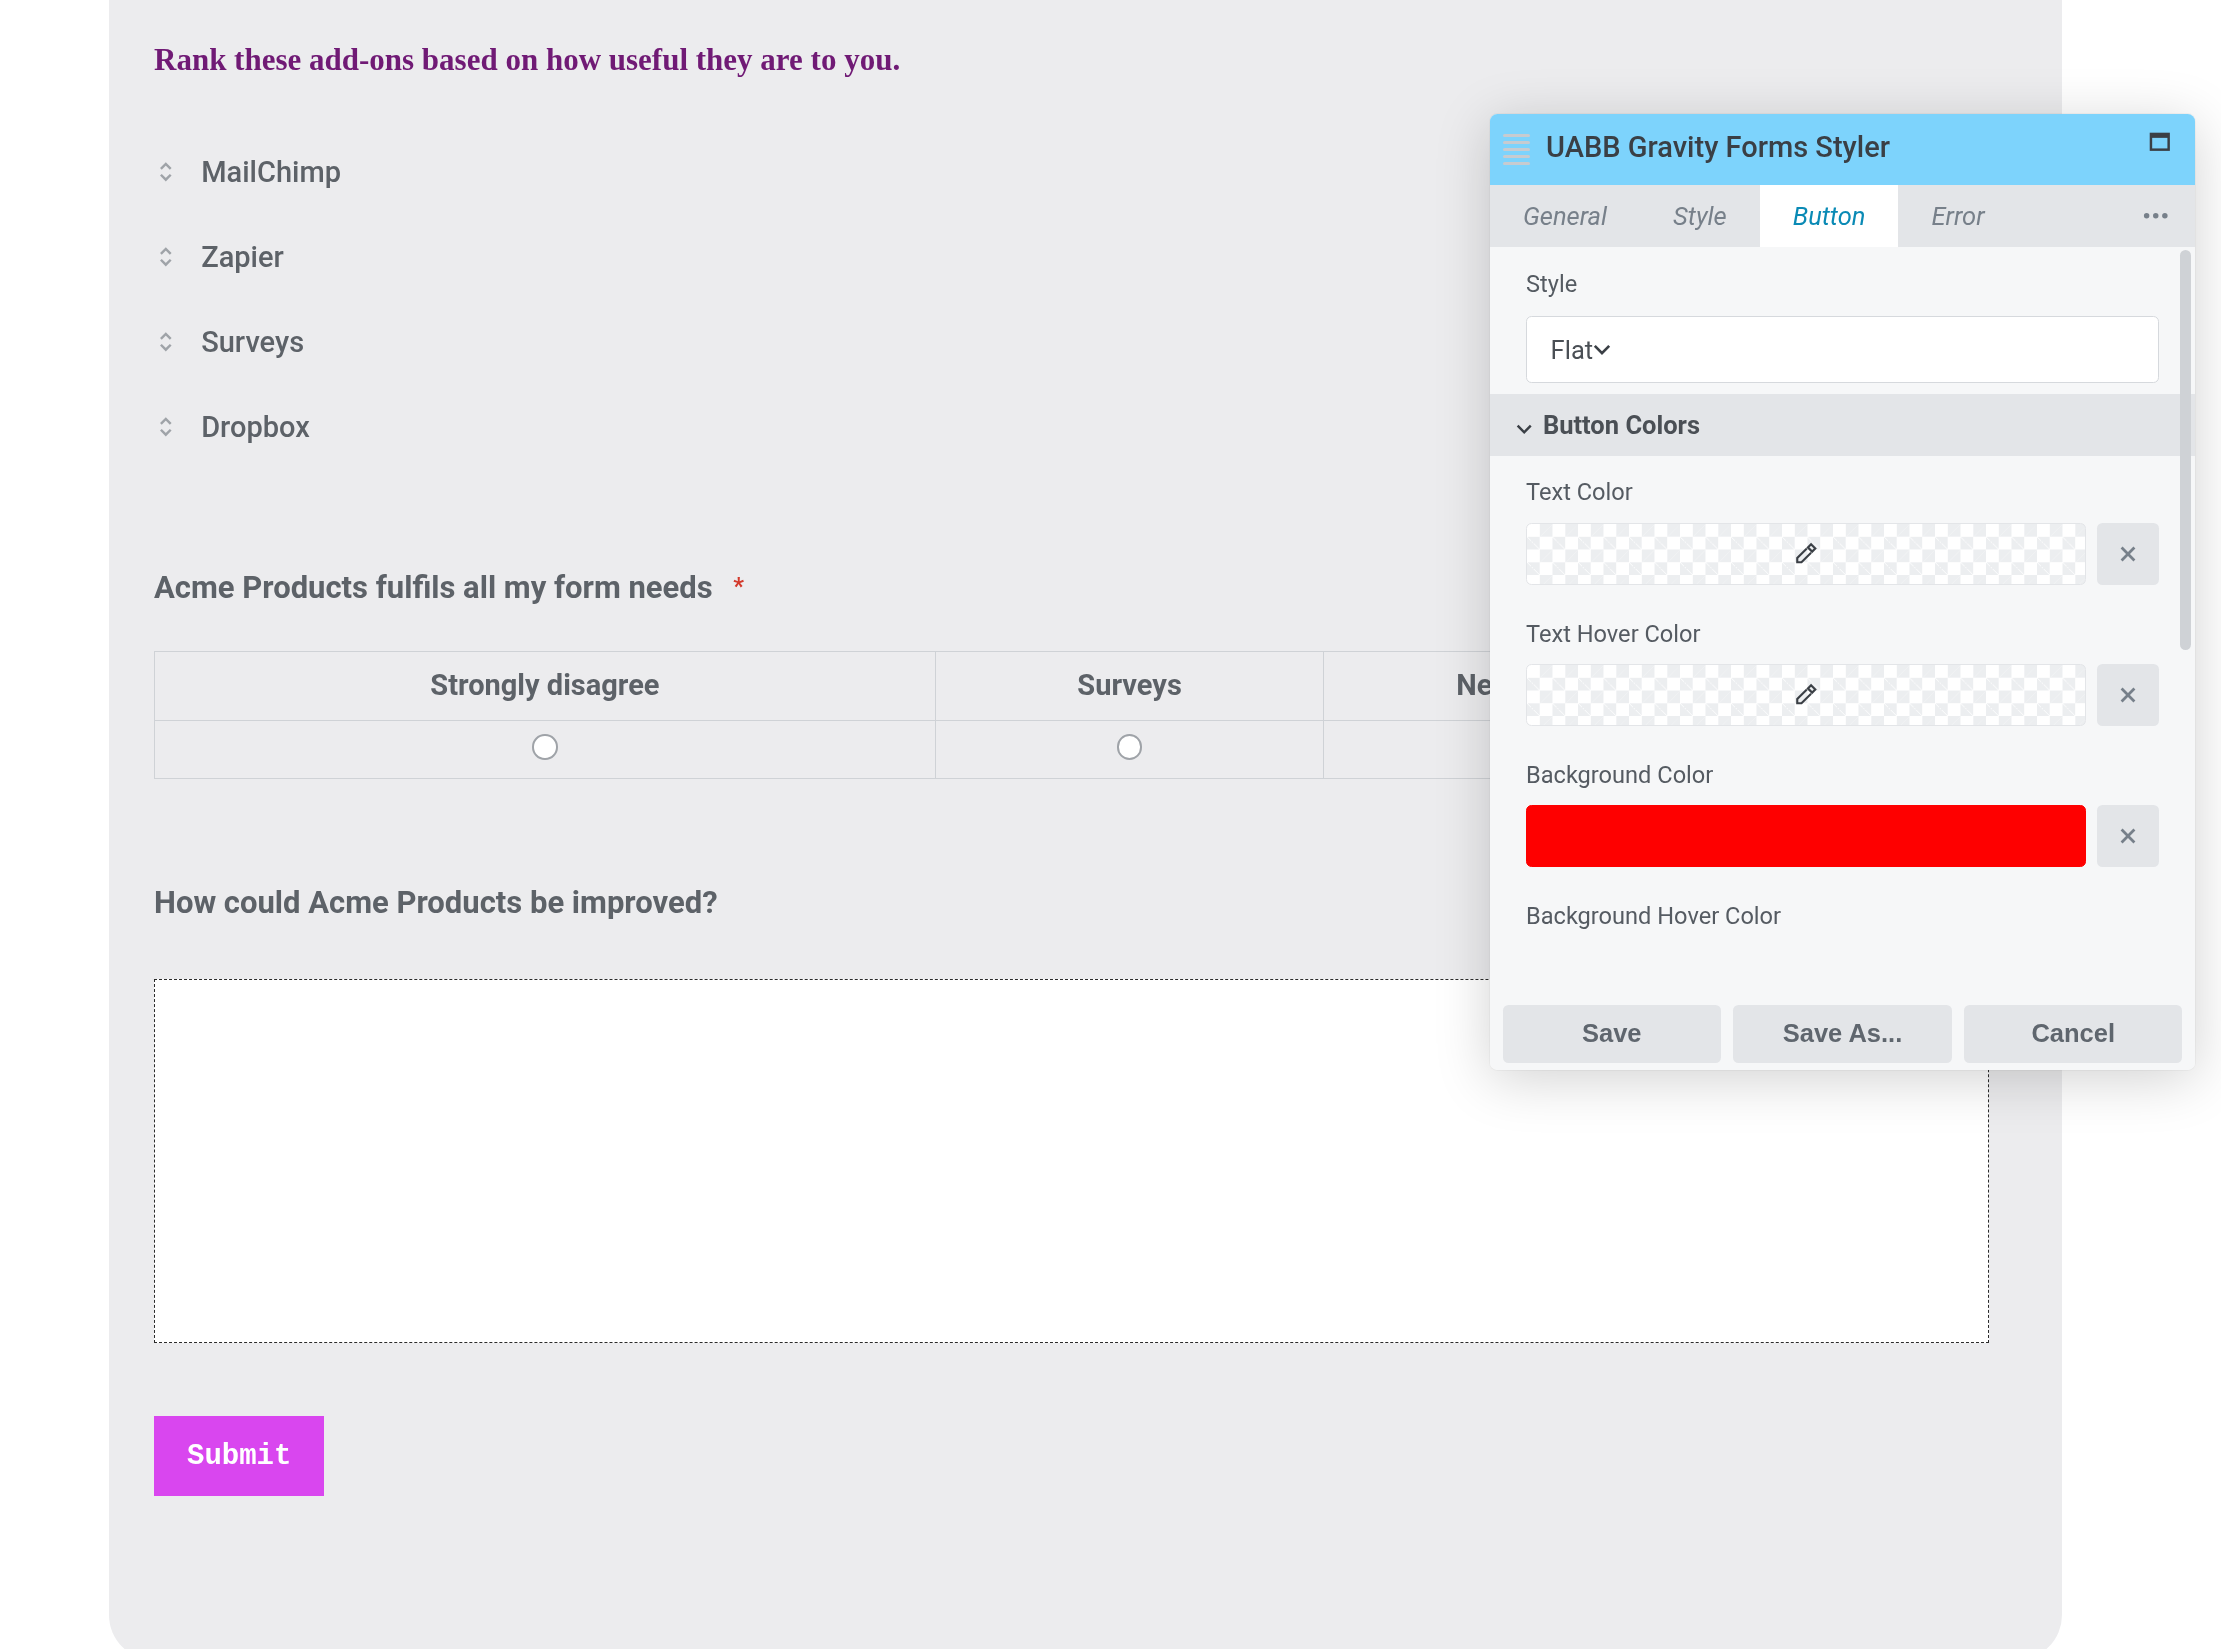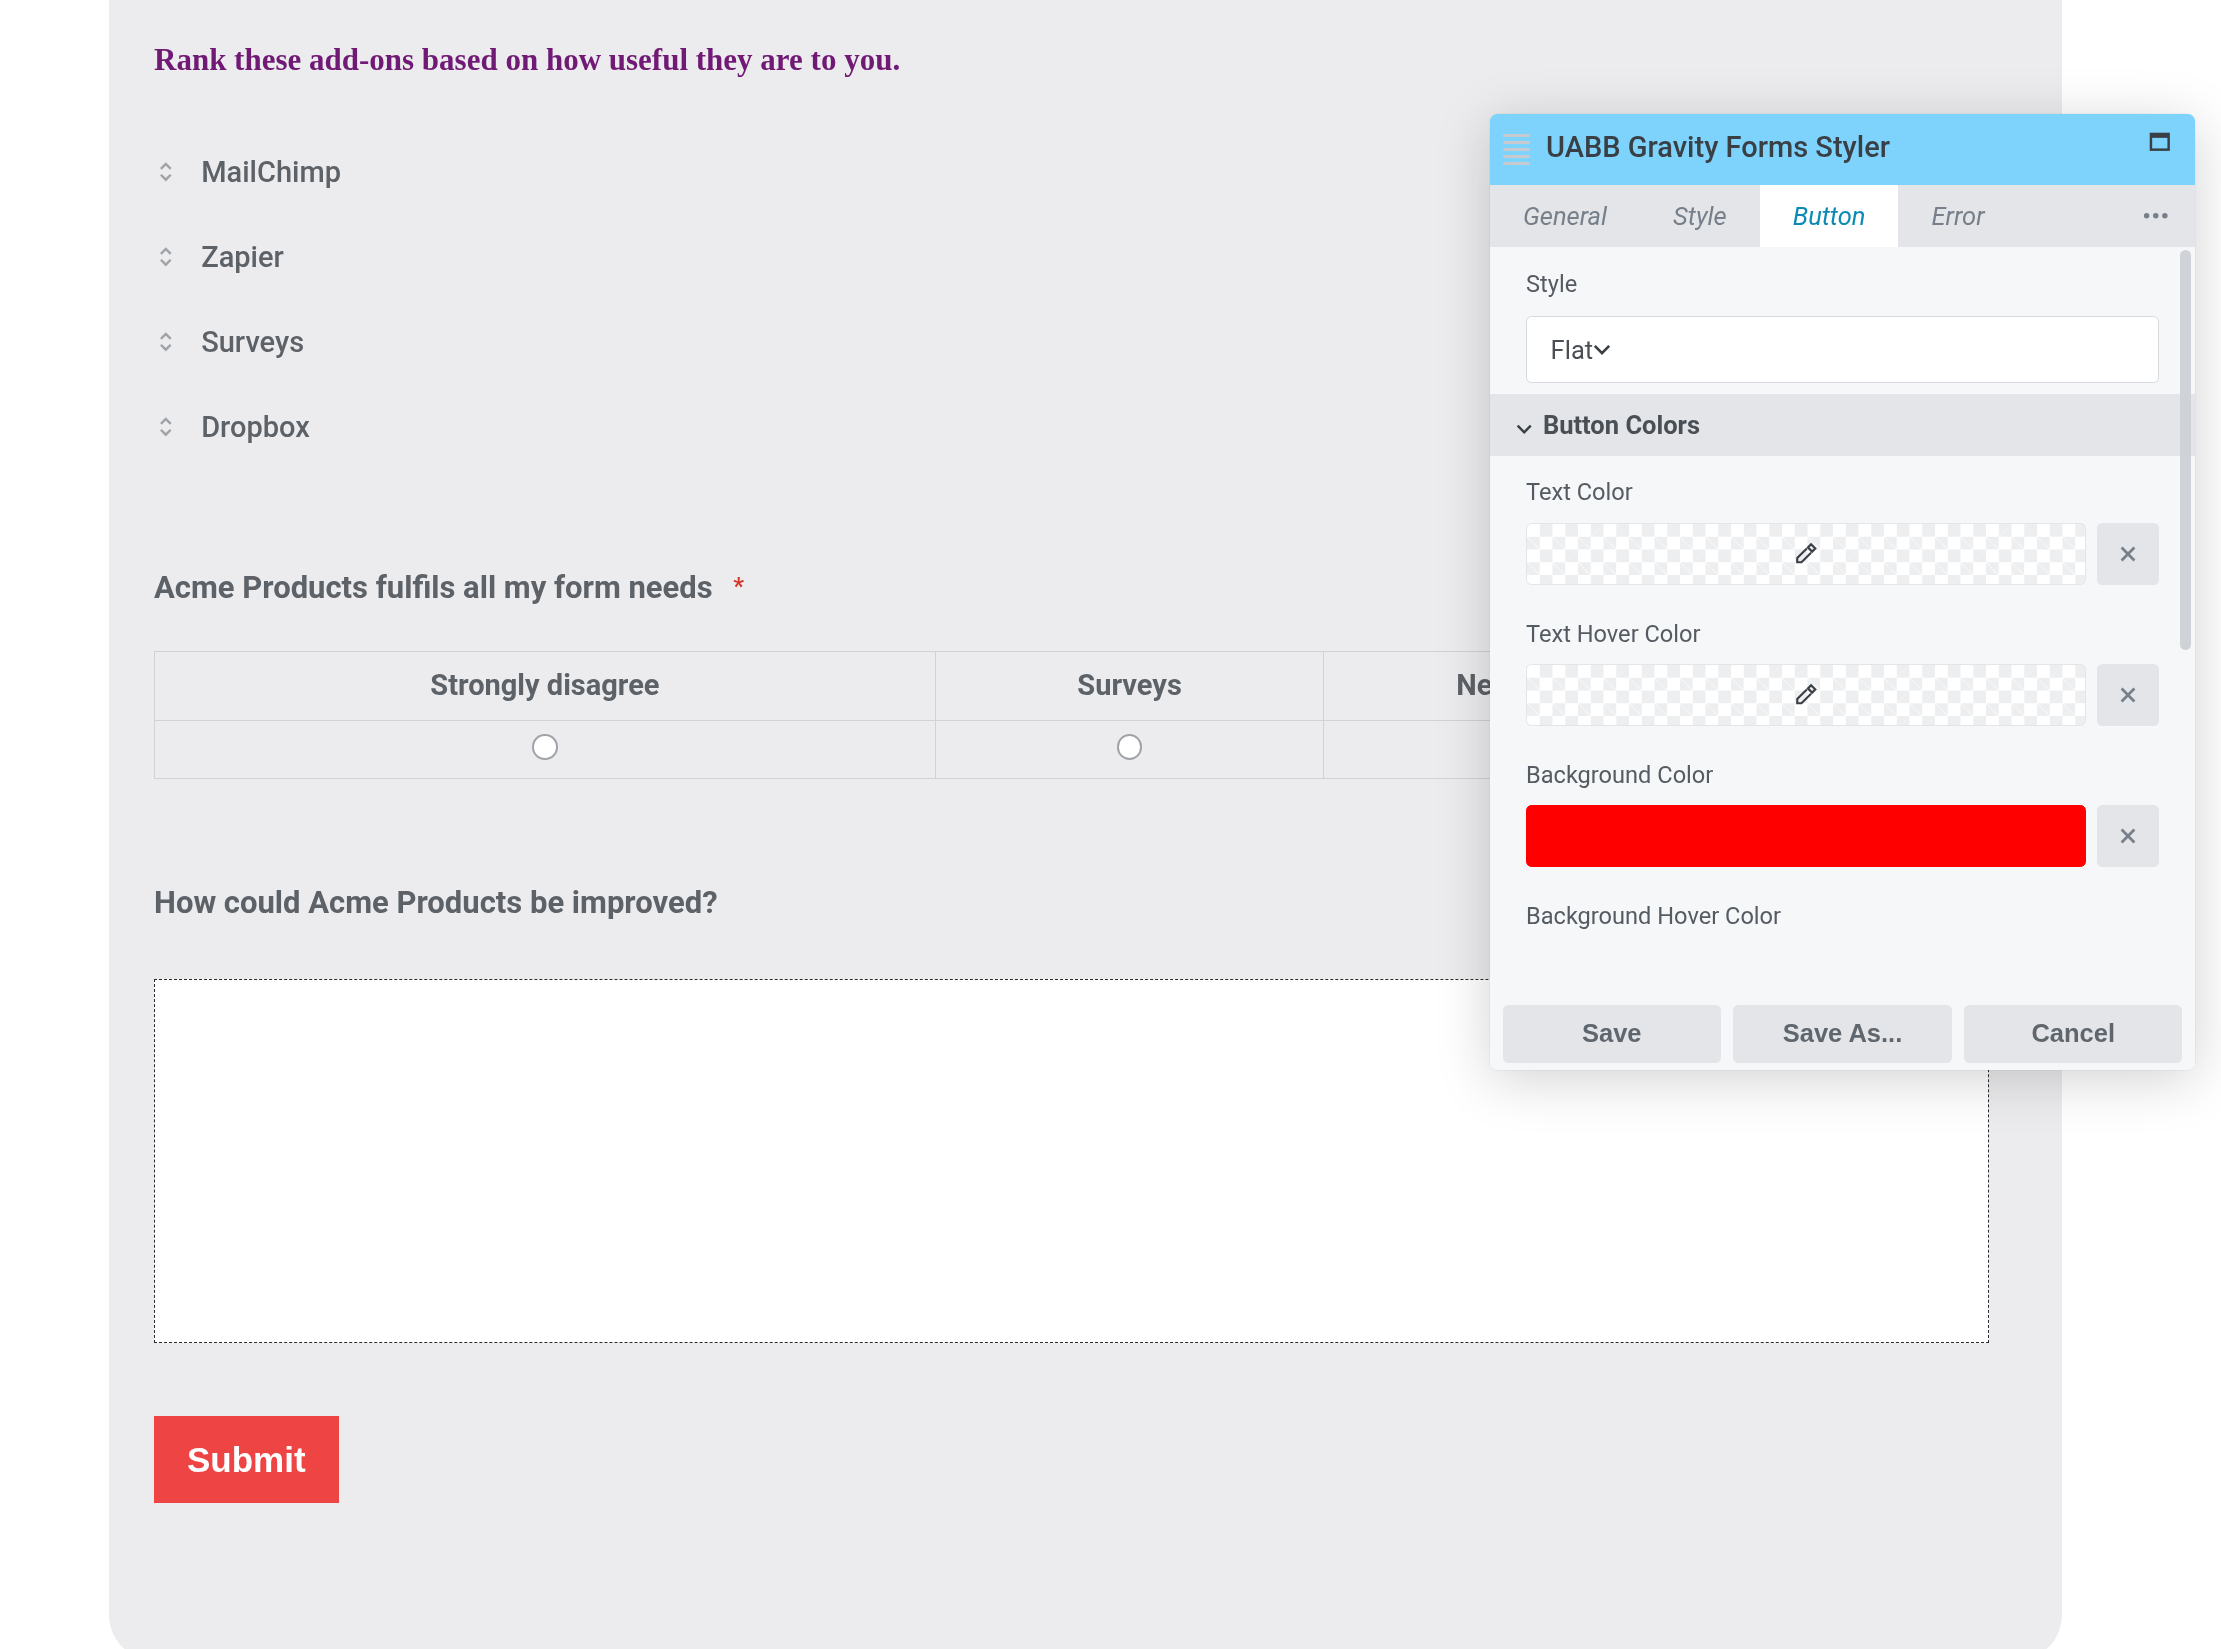--- a/index.html
+++ b/index.html
@@ -29,22 +29,22 @@
   .likert-radio {
     width: 25.5px; height: 25.5px; border: 2.7px solid #9fa3a8; border-radius: 50%;
     display: inline-block; background: #fff;
   }
   .improve-title { font-size: 31px; font-weight: 700; color: #5d6268; margin-bottom: 58px; }
   .improve-textarea {
     width: 100%; height: 364px; border: 1.8px dashed #2b2b2b; background: #fff; resize: none;
     font-size: 25.5px; padding: 18px;
   }
   .submit-btn {
-    margin-top: 69px; background: #ef4444; color: #fff; border: none;
-    font-size: 35px; font-weight: 700; padding: 23.6px 33px; cursor: pointer;
+    margin-top: 69px; background: #d946ef; color: #fff; border: none;
+    font-size: 29px; font-weight: 700; padding: 23.6px 33px; cursor: pointer; font-family: Liberation Mono, monospace;
   }
 
   
   .panel {
     position: absolute;
     left: 1490px;
     top: 114px;
     width: 705px;
     height: 956px;
     background: #f6f7f8;

